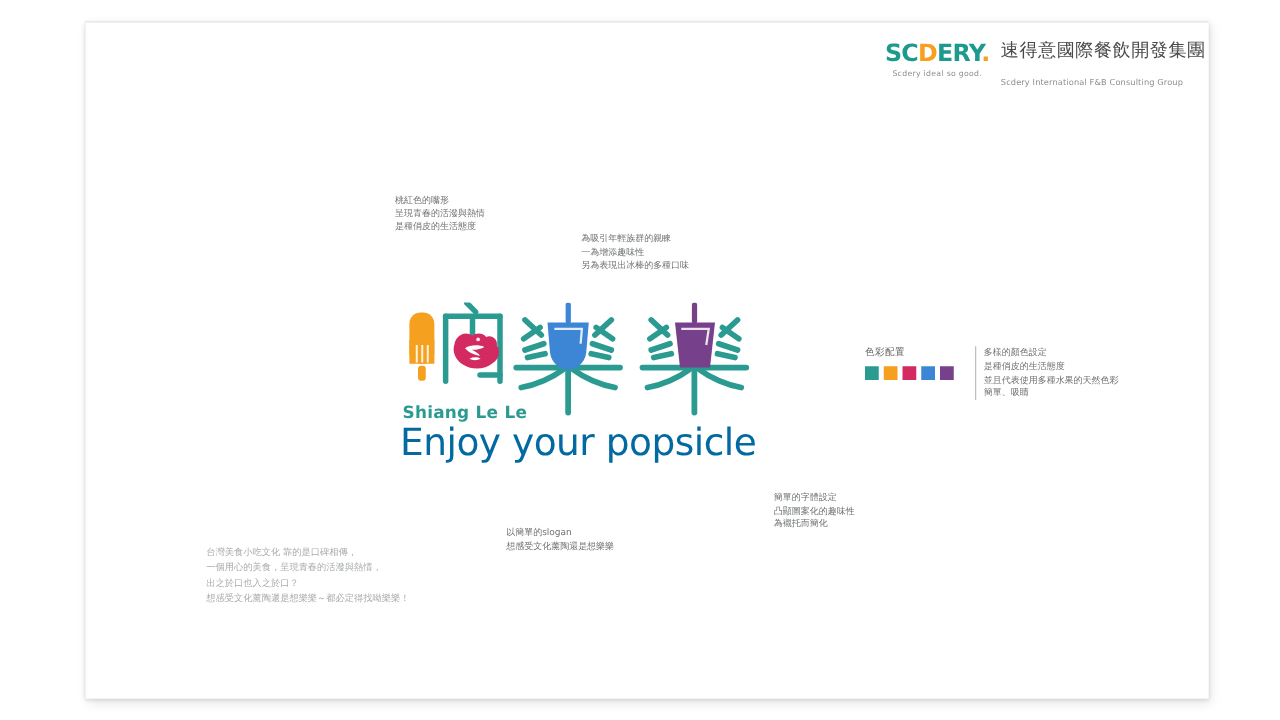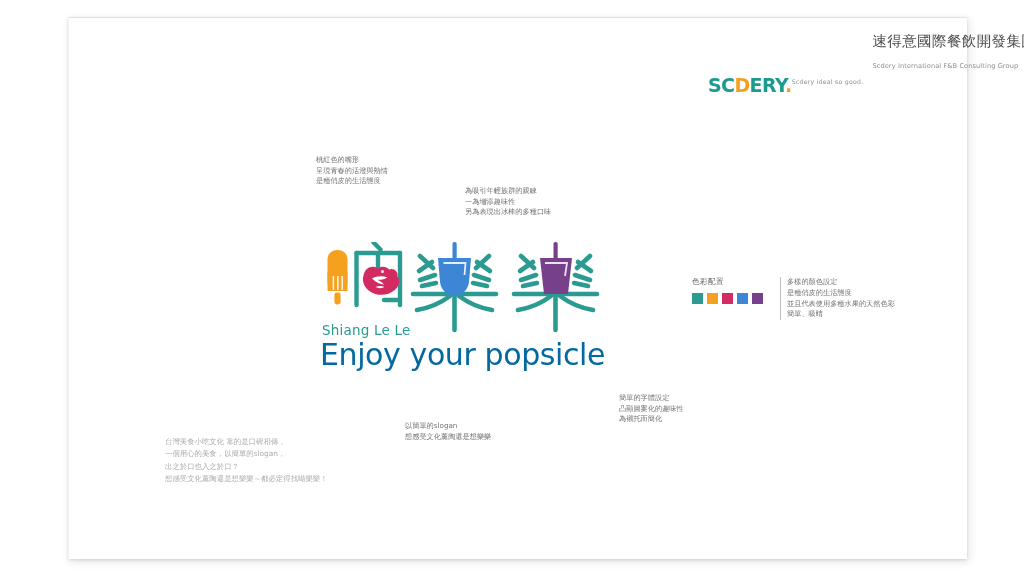--- a/index.html
+++ b/index.html
@@ -35,23 +35,23 @@
   
   #brand-header {
     position: absolute;
     left: 708px;
     top: 33px;
     display: flex;
     align-items: flex-start;
   }
   #scdery-block {
     display: flex;
-    flex-direction: row;
+    flex-direction: column;
+    align-items: center;
     padding-right: 9px;
-    margin-top: 42px;
   }
   #scdery-wordmark {
     font-family: "DejaVu Sans", "Liberation Sans", sans-serif;
     font-weight: bold;
     font-size: 19px;
     letter-spacing: -0.6px;
     line-height: 20px;
     white-space: nowrap;
   }
   .sc-teal { color: #1d9a8e; }
@@ -163,21 +163,21 @@
     left: 0;
     top: 0;
     width: 300px;
     height: 95px;
   }
   #logo-shiang {
     position: absolute;
     left: 6px;
     top: 80px;
     font-size: 13.5px;
-    font-weight: normal;
+    font-weight: bold;
     color: #2b9b92;
     letter-spacing: 0.2px;
     white-space: nowrap;
   }
   #logo-slogan-en {
     position: absolute;
     left: 4px;
     top: 96px;
     font-size: 30px;
     color: #0369a1;
@@ -222,21 +222,21 @@
   </div>
 
   <div class="annotation" id="anno-typeface">
     <span class="line">簡單的字體設定</span>
     <span class="line">凸顯圖案化的趣味性</span>
     <span class="line">為襯托而簡化</span>
   </div>
 
   <div id="anno-story">
     <span class="line">台灣美食小吃文化 靠的是口碑相傳，</span>
-    <span class="line">一個用心的美食，以簡單的slogan，</span>
+    <span class="line">一個用心的美食，呈現青春的活潑與熱情，</span>
     <span class="line">出之於口也入之於口？</span>
     <span class="line">想感受文化薰陶還是想樂樂～都必定得找呦樂樂！</span>
   </div>
 
   <div id="palette-section">
     <div id="palette-left">
       <div id="palette-title">色彩配置</div>
       <div id="palette-swatches">
         <div class="swatch" style="background:#2b9b92"></div>
         <div class="swatch" style="background:#f5a01e"></div>

